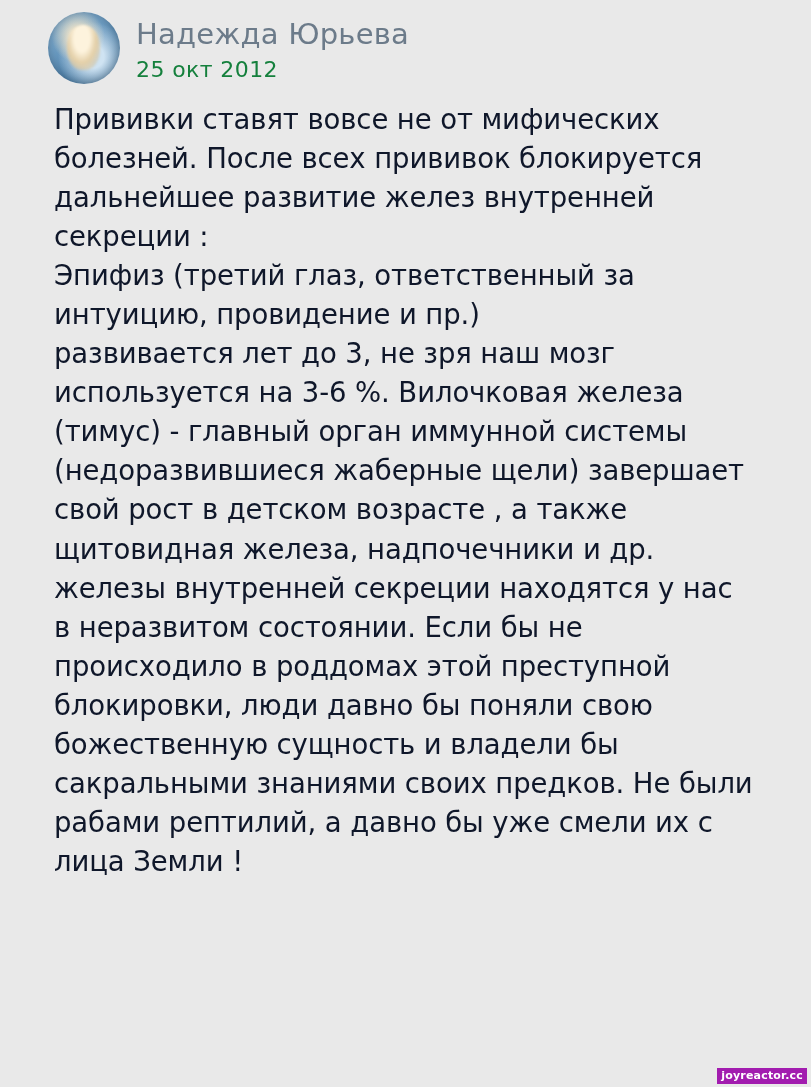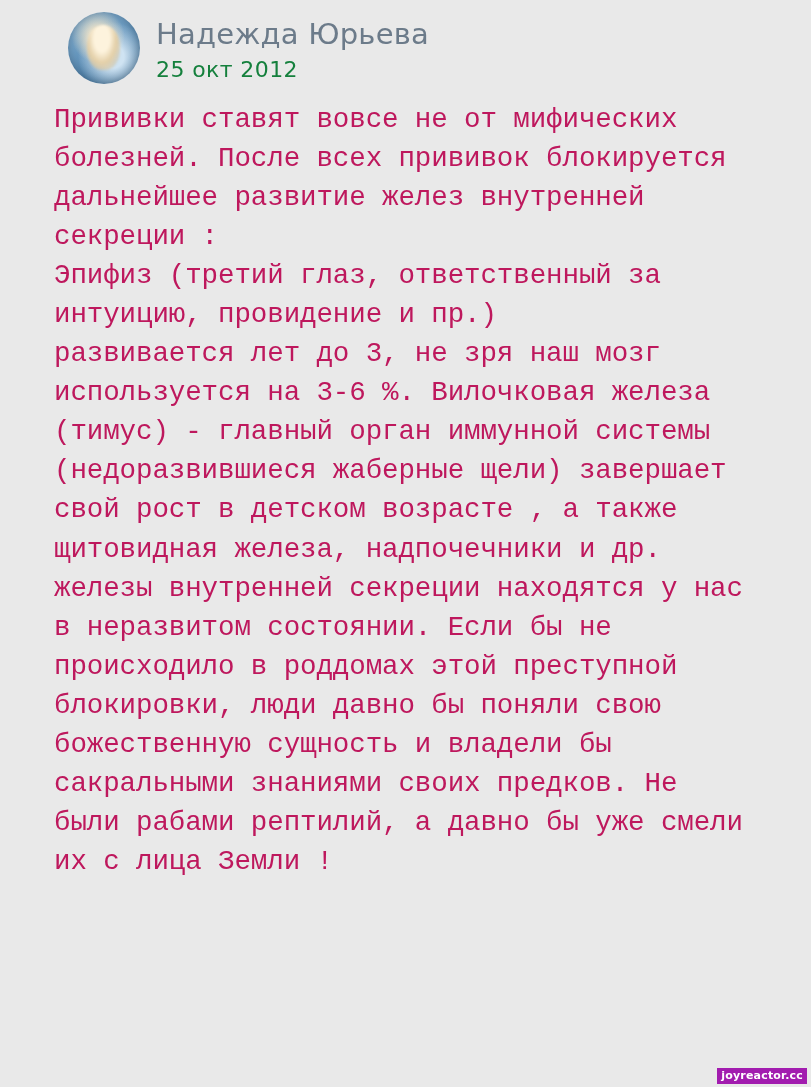--- a/index.html
+++ b/index.html
@@ -16,21 +16,21 @@
   .post {
     position: relative;
     width: 811px;
     height: 1087px;
     background: #e9e9e9;
     box-sizing: border-box;
   }
   .post-header {
     display: flex;
     align-items: flex-start;
-    padding: 12px 0 0 68px;
+    padding: 12px 0 0 48px;
   }
   .avatar {
     width: 72px;
     height: 72px;
     border-radius: 50%;
     flex: 0 0 auto;
     background:
       radial-gradient(circle at 42% 34%, #f6e7c9 0 10%, rgba(246,231,201,0) 42%),
       radial-gradient(circle at 62% 62%, #cfe3f2 0 18%, rgba(207,227,242,0) 55%),
       linear-gradient(150deg, #8fb8d8 0%, #6e9ec4 35%, #4d7fa8 70%, #35658c 100%);
@@ -63,25 +63,24 @@
   .date {
     margin-top: 6px;
     font-size: 22px;
     color: #15803d;
     letter-spacing: 0.4px;
   }
   .post-body {
     padding: 16px 56px 0 54px;
     font-size: 27.5px;
     line-height: 1.42;
-    color: #be185d;
+    color: #0f172a;
     letter-spacing: -0.1px;
     white-space: pre-wrap;
     word-wrap: break-word;
-    font-family: Liberation Mono, monospace;
   }
   .watermark {
     position: absolute;
     right: 4px;
     bottom: 3px;
     font-family: "DejaVu Sans", sans-serif;
     font-size: 11px;
     font-weight: bold;
     color: #ffffff;
     background: #a21caf;

